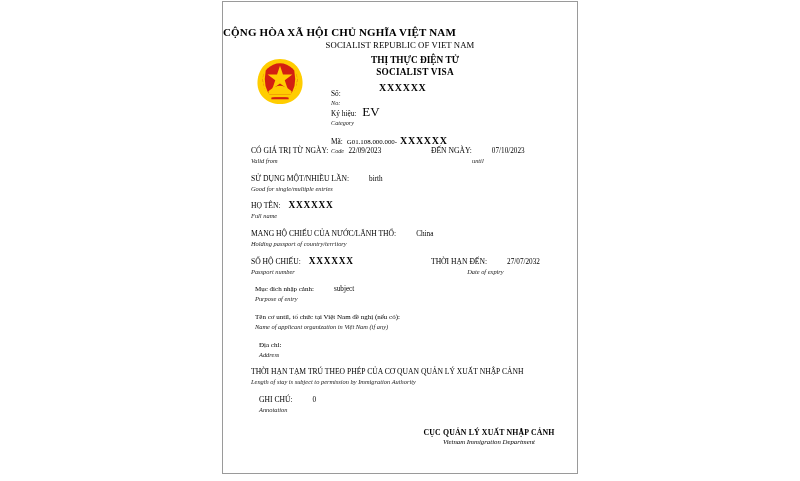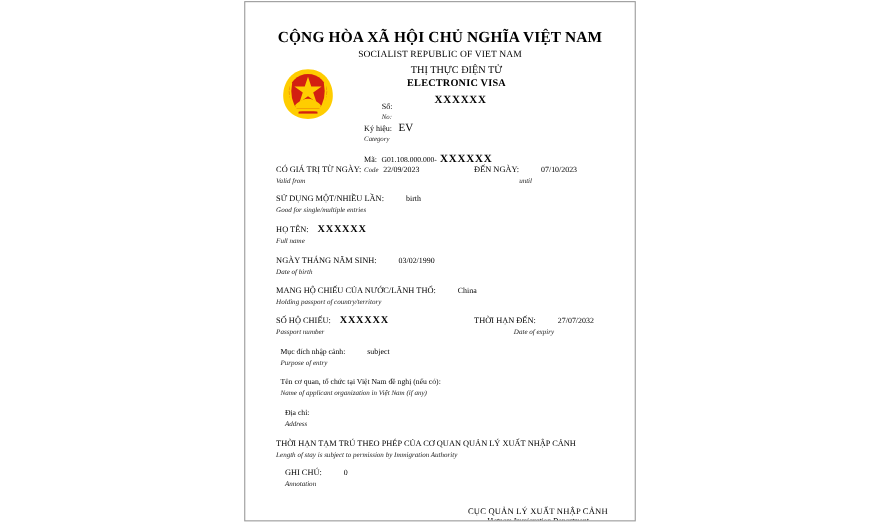--- a/index.html
+++ b/index.html
@@ -22,23 +22,22 @@
     width: 356px;
     height: 473px;
     background: #ffffff;
     border: 1px solid #9a9a9a;
     box-sizing: border-box;
     overflow: hidden;
   }
 
   
   .country-line {
-    text-align: center;
-    font-weight: bold;
-    font-size: 14px;
+    font-weight: bold;
+    font-size: 11px;
     letter-spacing: 0.15px;
     color: #000;
     margin-top: 24px;
     line-height: 1.25;
   }
   .country-line-en {
     text-align: center;
     font-size: 8.7px;
     color: #000;
     line-height: 1.3;
@@ -57,21 +56,21 @@
     width: 48px;
     height: 52px;
   }
   .title-col {
     position: absolute;
     left: 108px;
     top: 3px;
     width: 240px;
   }
   .doc-title-vi {
-    font-weight: normal;
+    font-weight: bold;
     font-size: 9.3px;
     text-align: center;
     width: 168px;
     line-height: 1.3;
   }
   .doc-title-en {
     font-weight: bold;
     font-size: 9.3px;
     text-align: center;
     width: 168px;
@@ -95,21 +94,21 @@
     display: block;
     margin-top: -1px;
   }
   .hdr-val-big {
     font-size: 10px;
     font-weight: bold;
     letter-spacing: 0.7px;
     margin-left: 10px;
   }
   .hdr-val {
-    font-size: 10px;
+    font-size: 13px;
     margin-left: 6px;
   }
   .hdr-val-code {
     font-size: 6.9px;
     margin-left: 4px;
   }
   .no-row { position: absolute; left: 0; top: 0; }
   .no-val { position: absolute; left: 38px; top: 0px; }
 
   
@@ -157,21 +156,21 @@
   }
 
   
   #sign-block {
     margin-top: 14px;
     text-align: center;
     padding-left: 150px;
   }
   .sign-vi {
     font-size: 7.8px;
-    font-weight: normal;
+    font-weight: bold;
     letter-spacing: 0.15px;
   }
   .sign-en {
     font-size: 6.8px;
     font-style: italic;
     margin-top: 1px;
   }
 </style>
 </head>
 <body>
@@ -200,23 +199,23 @@
 
       <path d="M90 40 C90 60 84 76 72 88" stroke="#FFCD00" stroke-width="6" fill="none" stroke-linecap="round"></path>
       <path d="M82 32 C86 52 82 72 70 86" stroke="#FFCD00" stroke-width="4" fill="none" stroke-linecap="round"></path>
 
       <path d="M14 46 l-7 -3 M15 56 l-8 -2 M18 66 l-8 0 M23 76 l-8 2" stroke="#FFCD00" stroke-width="3" stroke-linecap="round"></path>
       <path d="M86 46 l7 -3 M85 56 l8 -2 M82 66 l8 0 M77 76 l8 2" stroke="#FFCD00" stroke-width="3" stroke-linecap="round"></path>
     </svg>
 
     <div class="title-col">
       <div class="doc-title-vi">THỊ THỰC ĐIỆN TỬ</div>
-      <div class="doc-title-en">ELECTRONIC VISA</div>
-
-      <div class="hdr-row" style="height:16px;margin-left:16px;">
+      <div class="doc-title-en">SOCIALIST VISA</div>
+
+      <div class="hdr-row" style="height:16px;">
         <div class="no-row">
           <span class="hdr-lbl">Số:</span>
           <span class="hdr-sub">No:</span>
         </div>
         <span class="hdr-val-big no-val">XXXXXX</span>
       </div>
 
       <div class="hdr-row">
         <span class="hdr-lbl">Ký hiệu:</span><span class="hdr-val">EV</span>
         <span class="hdr-sub">Category</span>
@@ -243,24 +242,20 @@
     <div class="f-row">
       <span class="f-lbl">SỬ DỤNG MỘT/NHIỀU LẦN:</span><span class="f-val">birth</span>
       <div class="f-sub">Good for single/multiple entries</div>
     </div>
 
     <div class="f-row">
       <span class="f-lbl">HỌ TÊN:</span><span class="f-val-bold">XXXXXX</span>
       <div class="f-sub">Full name</div>
     </div>
 
-    <div class="f-row">
-      <span class="f-lbl">NGÀY THÁNG NĂM SINH:</span><span class="f-val">03/02/1990</span>
-      <div class="f-sub">Date of birth</div>
-    </div>
 
     <div class="f-row">
       <span class="f-lbl">MANG HỘ CHIẾU CỦA NƯỚC/LÃNH THỔ:</span><span class="f-val">China</span>
       <div class="f-sub">Holding passport of country/territory</div>
     </div>
 
     <div class="f-row">
       <span class="f-lbl">SỐ HỘ CHIẾU:</span><span class="f-val-bold">XXXXXX</span>
       <div class="right-col">
         <span class="f-lbl">THỜI HẠN ĐẾN:</span><span class="f-val">27/07/2032</span>
@@ -268,21 +263,21 @@
       </div>
       <div class="f-sub">Passport number</div>
     </div>
 
     <div class="f-row f-indent">
       <span class="f-lbl-sm">Mục đích nhập cảnh:</span><span class="f-val">subject</span>
       <div class="f-sub">Purpose of entry</div>
     </div>
 
     <div class="f-row f-indent">
-      <span class="f-lbl-sm">Tên cơ quan, tổ chức tại Việt Nam đề nghị (nếu có):</span><span class="f-val"></span>
+      <span class="f-lbl-sm">Tên cơ until, tổ chức tại Việt Nam đề nghị (nếu có):</span><span class="f-val"></span>
       <div class="f-sub">Name of applicant organization in Việt Nam (if any)</div>
     </div>
 
     <div class="f-row" style="padding-left:8px;">
       <span class="f-lbl-sm">Địa chỉ:</span><span class="f-val"></span>
       <div class="f-sub">Address</div>
     </div>
 
     <div class="f-row">
       <span class="f-lbl">THỜI HẠN TẠM TRÚ THEO PHÉP CỦA CƠ QUAN QUẢN LÝ XUẤT NHẬP CẢNH</span>

